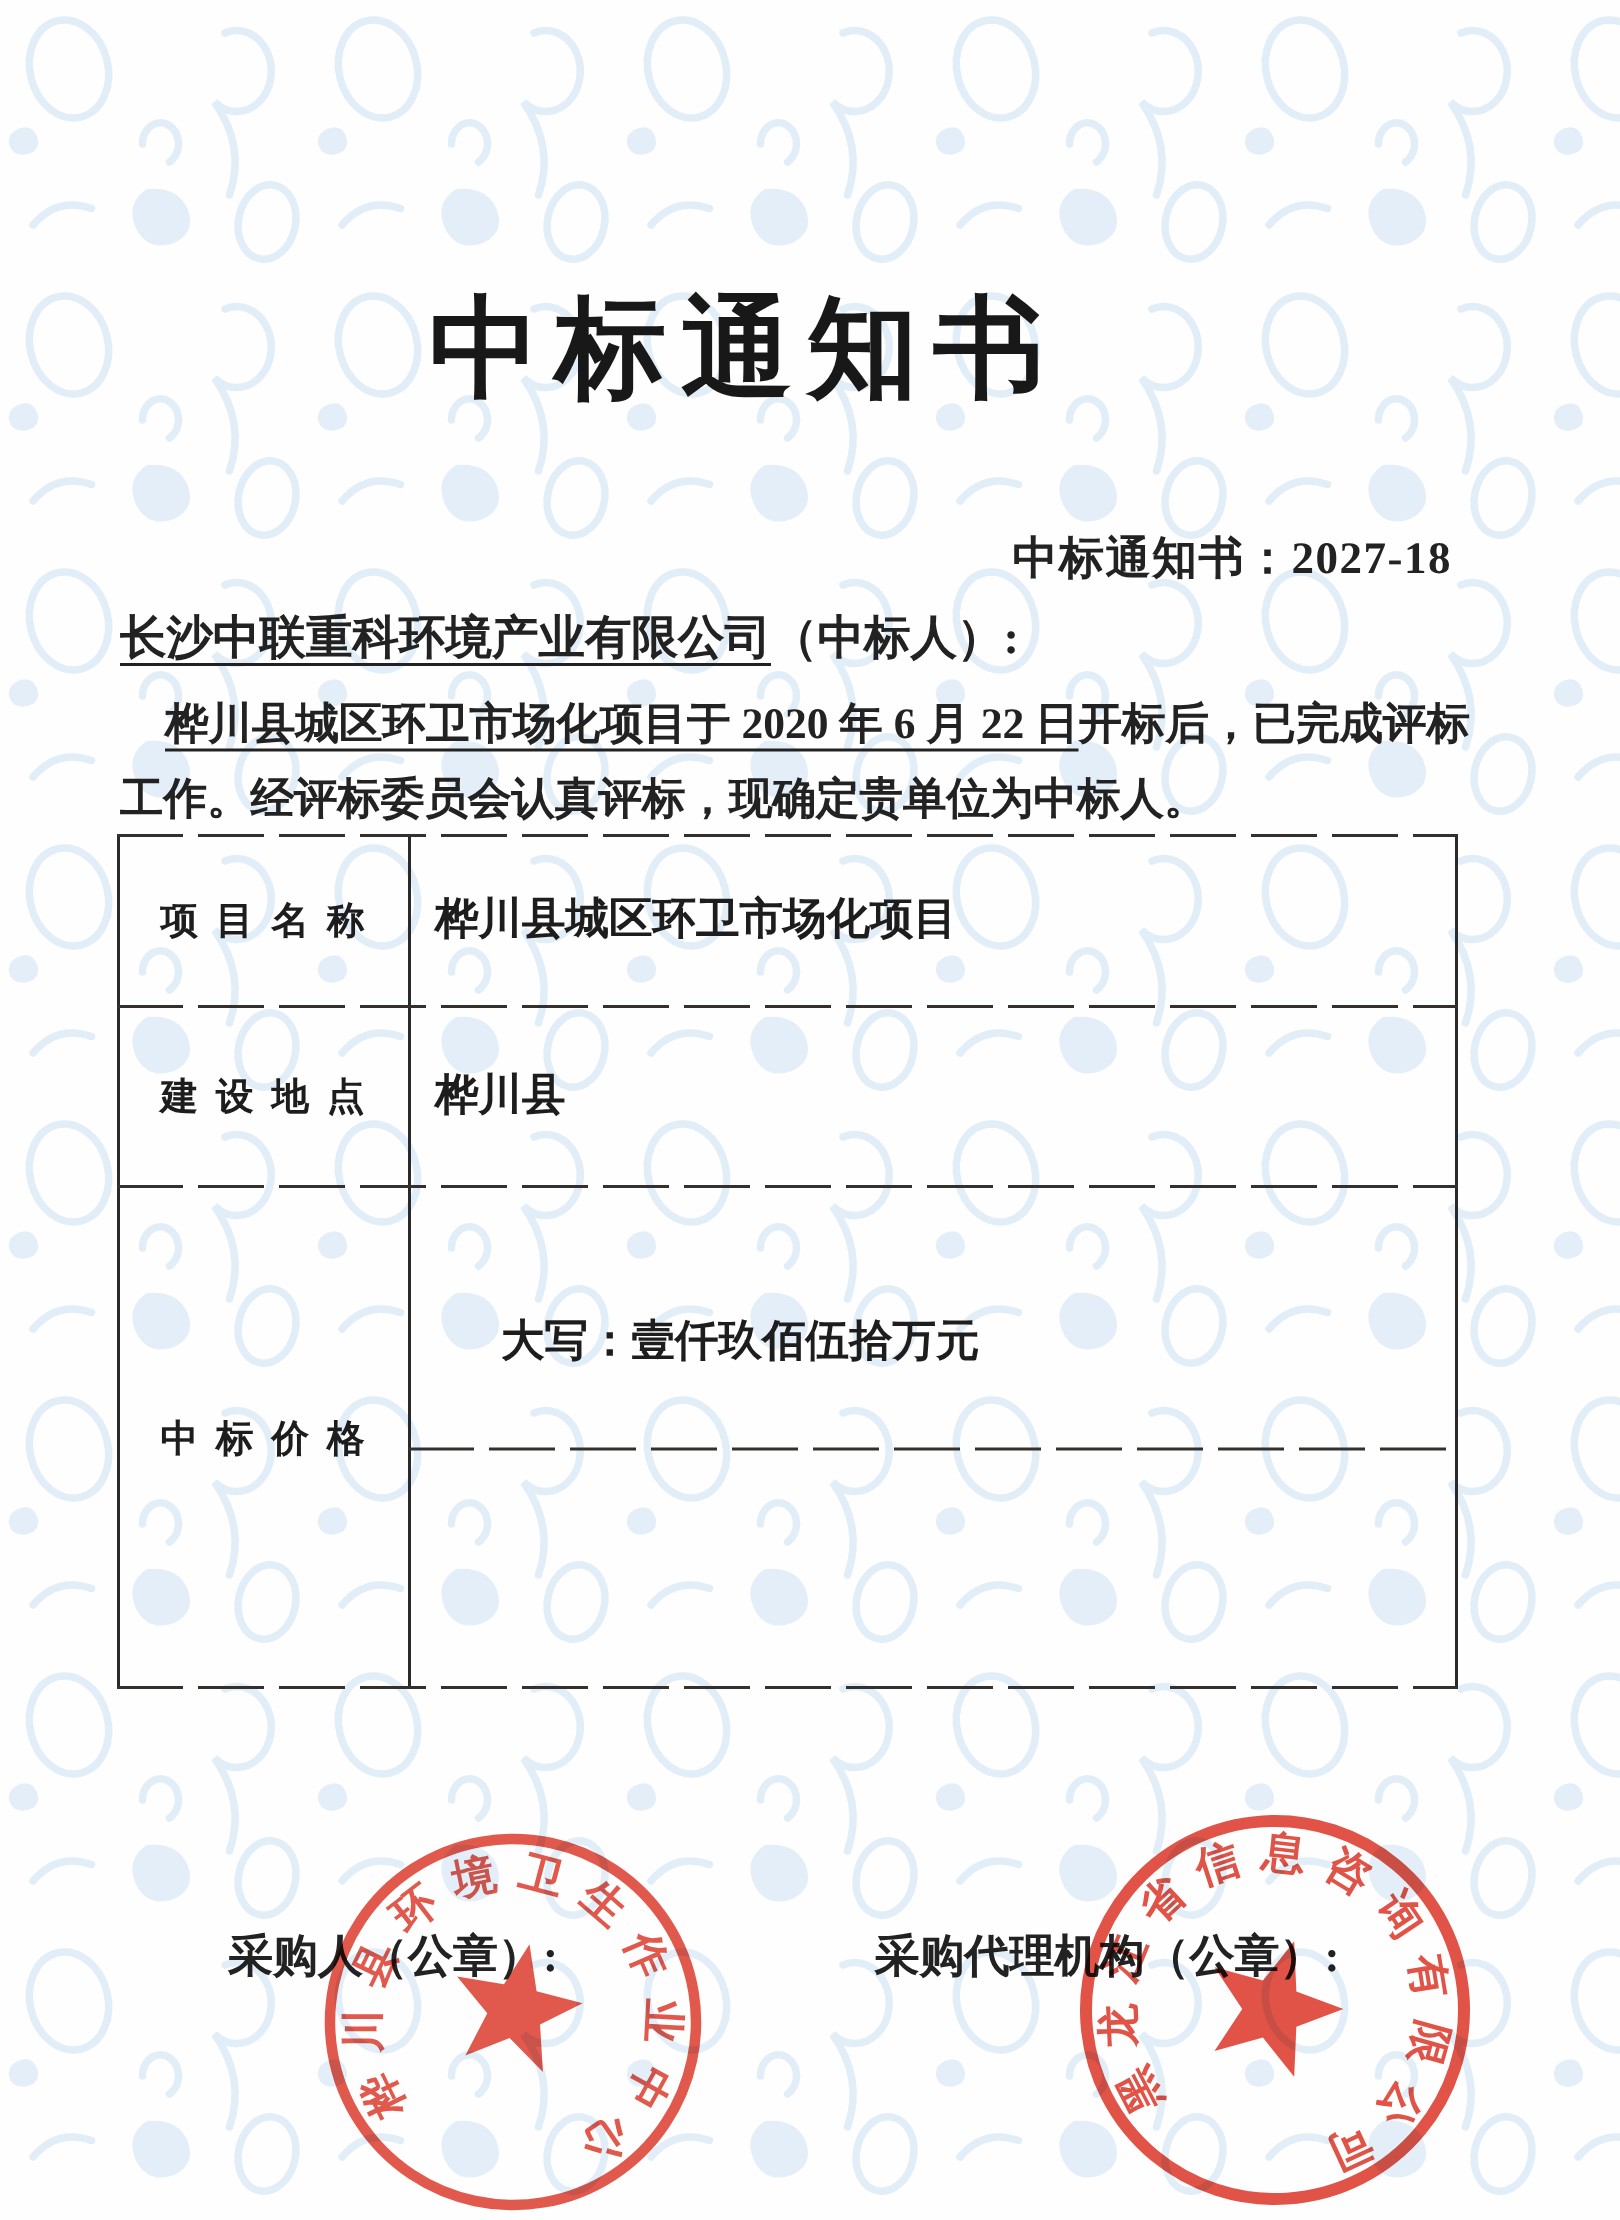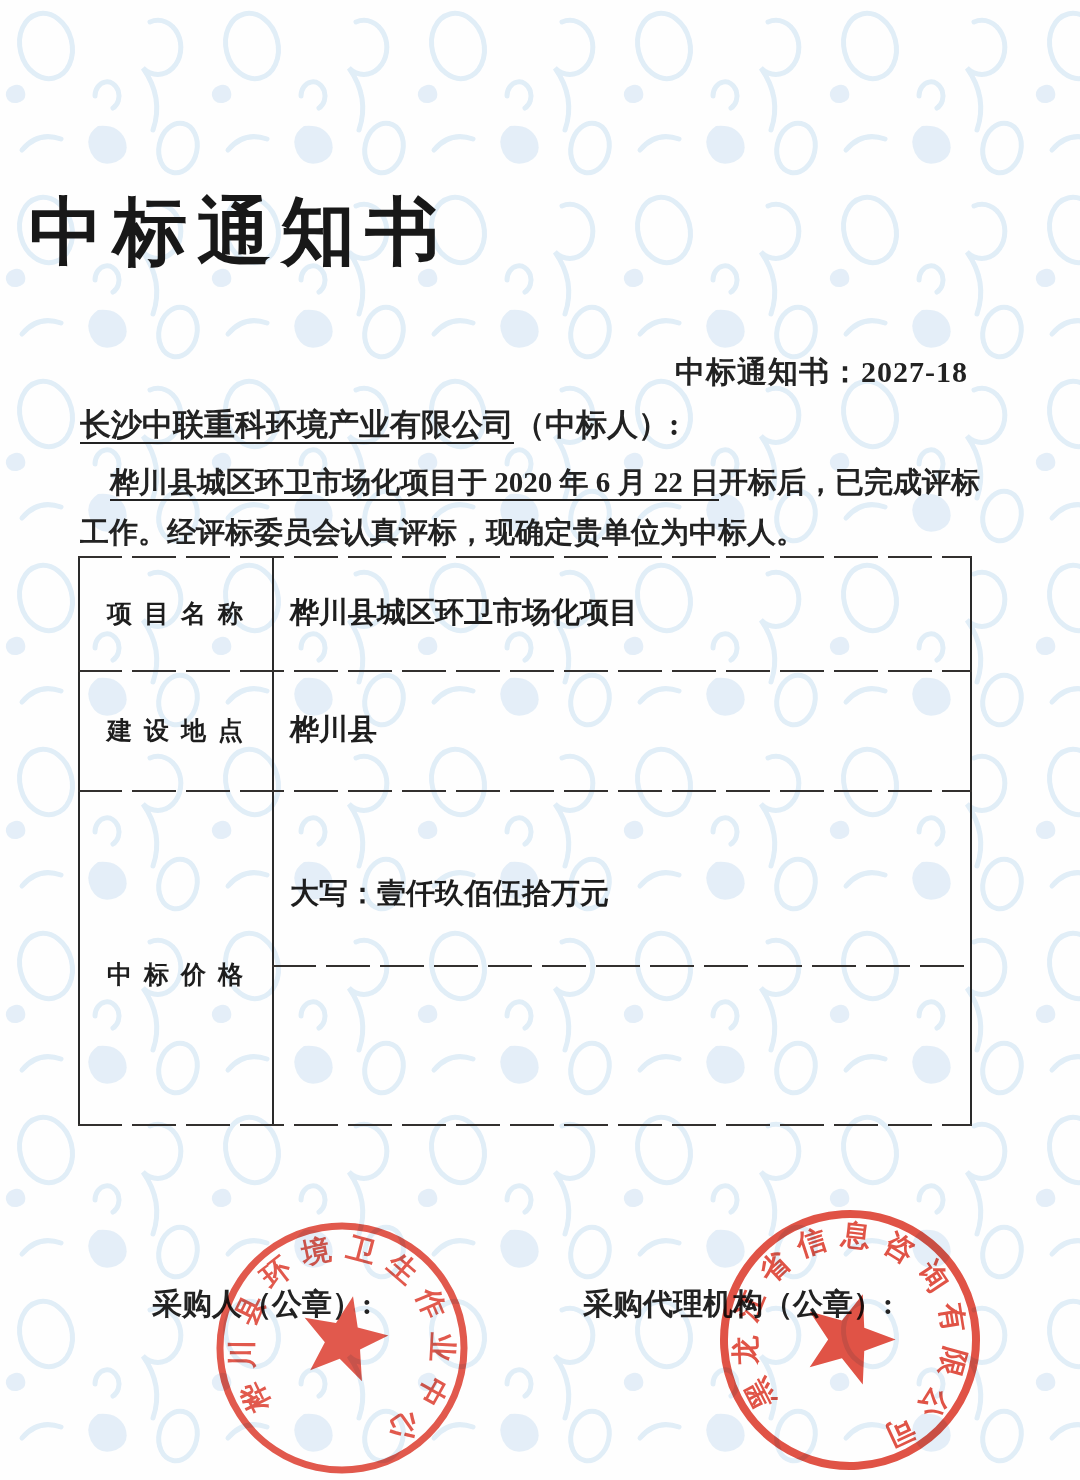--- a/index.html
+++ b/index.html
@@ -7,44 +7,44 @@
     position:relative;width:1080px;height:1480px;overflow:hidden;
     background:#fefefe;color:#222;
     font-family:"Liberation Serif","DejaVu Serif",serif;
   }
   .abs{position:absolute;}
   #bg-pattern{position:absolute;left:0;top:0;z-index:0;}
   .layer{position:absolute;z-index:2;}
   .stamp-layer{position:absolute;left:0;top:0;z-index:3;mix-blend-mode:multiply;pointer-events:none;}
 
   .title{
-    left:0;top:183px;width:992px;
-    font-size:74px;font-weight:600;letter-spacing:10px;color:#181818;margin-left:29px;
+    left:0;top:183px;width:992px;text-align:center;
+    font-size:74px;font-weight:600;letter-spacing:10px;color:#181818;
   }
   .project-no{right:112px;top:352px;font-size:30px;font-weight:600;letter-spacing:1px;}
   .salutation{left:80px;top:404px;font-size:31px;font-weight:700;}
   .body-line1{left:110px;top:463px;font-size:29px;font-weight:600;}
   .body-line2{left:80px;top:513px;font-size:29px;font-weight:600;}
   .u{text-decoration:underline;text-decoration-thickness:2px;text-underline-offset:7px;}
 
   
   .award-table{left:78px;top:556px;width:894px;height:570px;}
   .vline{position:absolute;top:0;width:2px;height:570px;background:#2a2a2a;}
   .hline{
     position:absolute;left:0;width:894px;height:2px;
     background:repeating-linear-gradient(90deg,#33302e 0 44px,rgba(60,40,40,0) 44px 54px);
   }
   .hline.sub{left:194px;width:700px;}
   .cell{position:absolute;display:flex;align-items:center;}
   .cell.lab{left:0;width:194px;justify-content:center;font-size:25px;font-weight:600;letter-spacing:12px;padding-left:12px;box-sizing:border-box;color:#1d1d1d;}
   .cell.val{left:212px;font-size:29px;font-weight:600;color:#1d1d1d;}
   .r1{top:0;height:114px;}
   .r2{top:114px;height:120px;}
-  .r3lab{top:250px;height:336px;}
-  .r3a{top:234px;height:207px;}
+  .r3lab{top:234px;height:336px;}
+  .r3a{top:234px;height:207px;margin-left:44px;}
   .r3b{top:409px;height:159px;}
 
   .notice{left:135px;top:1186px;font-size:29px;font-weight:600;}
   .purchaser-label{left:152px;top:1284px;font-size:30px;font-weight:600;}
   .agency-label{left:583px;top:1284px;font-size:30px;font-weight:600;}
 
   .seal-text{font-family:"Liberation Serif","DejaVu Serif",serif;font-weight:700;}
 </style>
 </head>
 <body>

